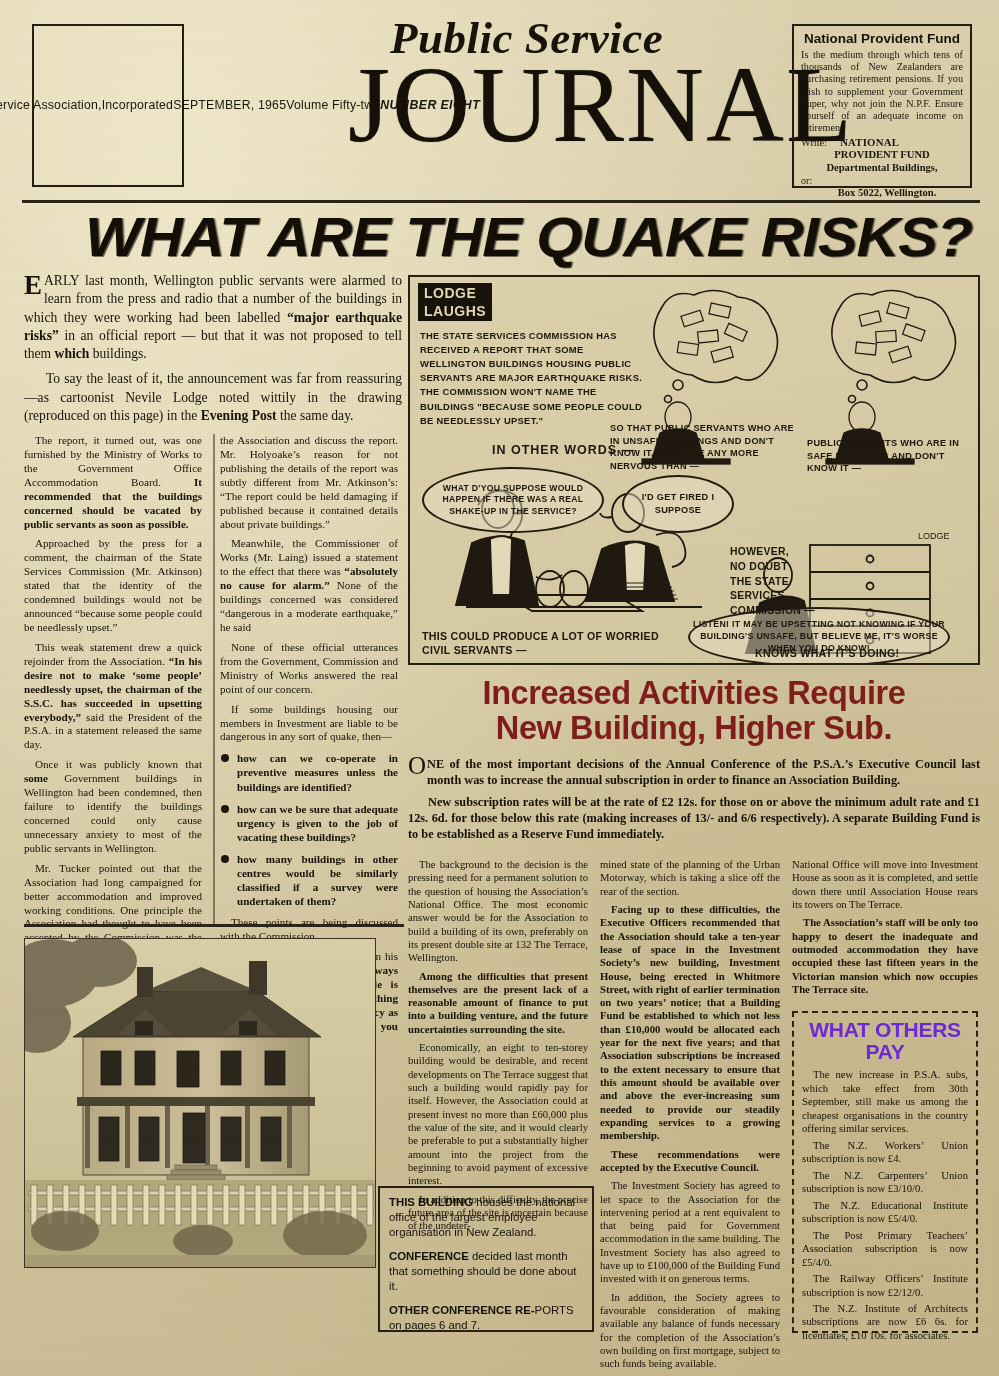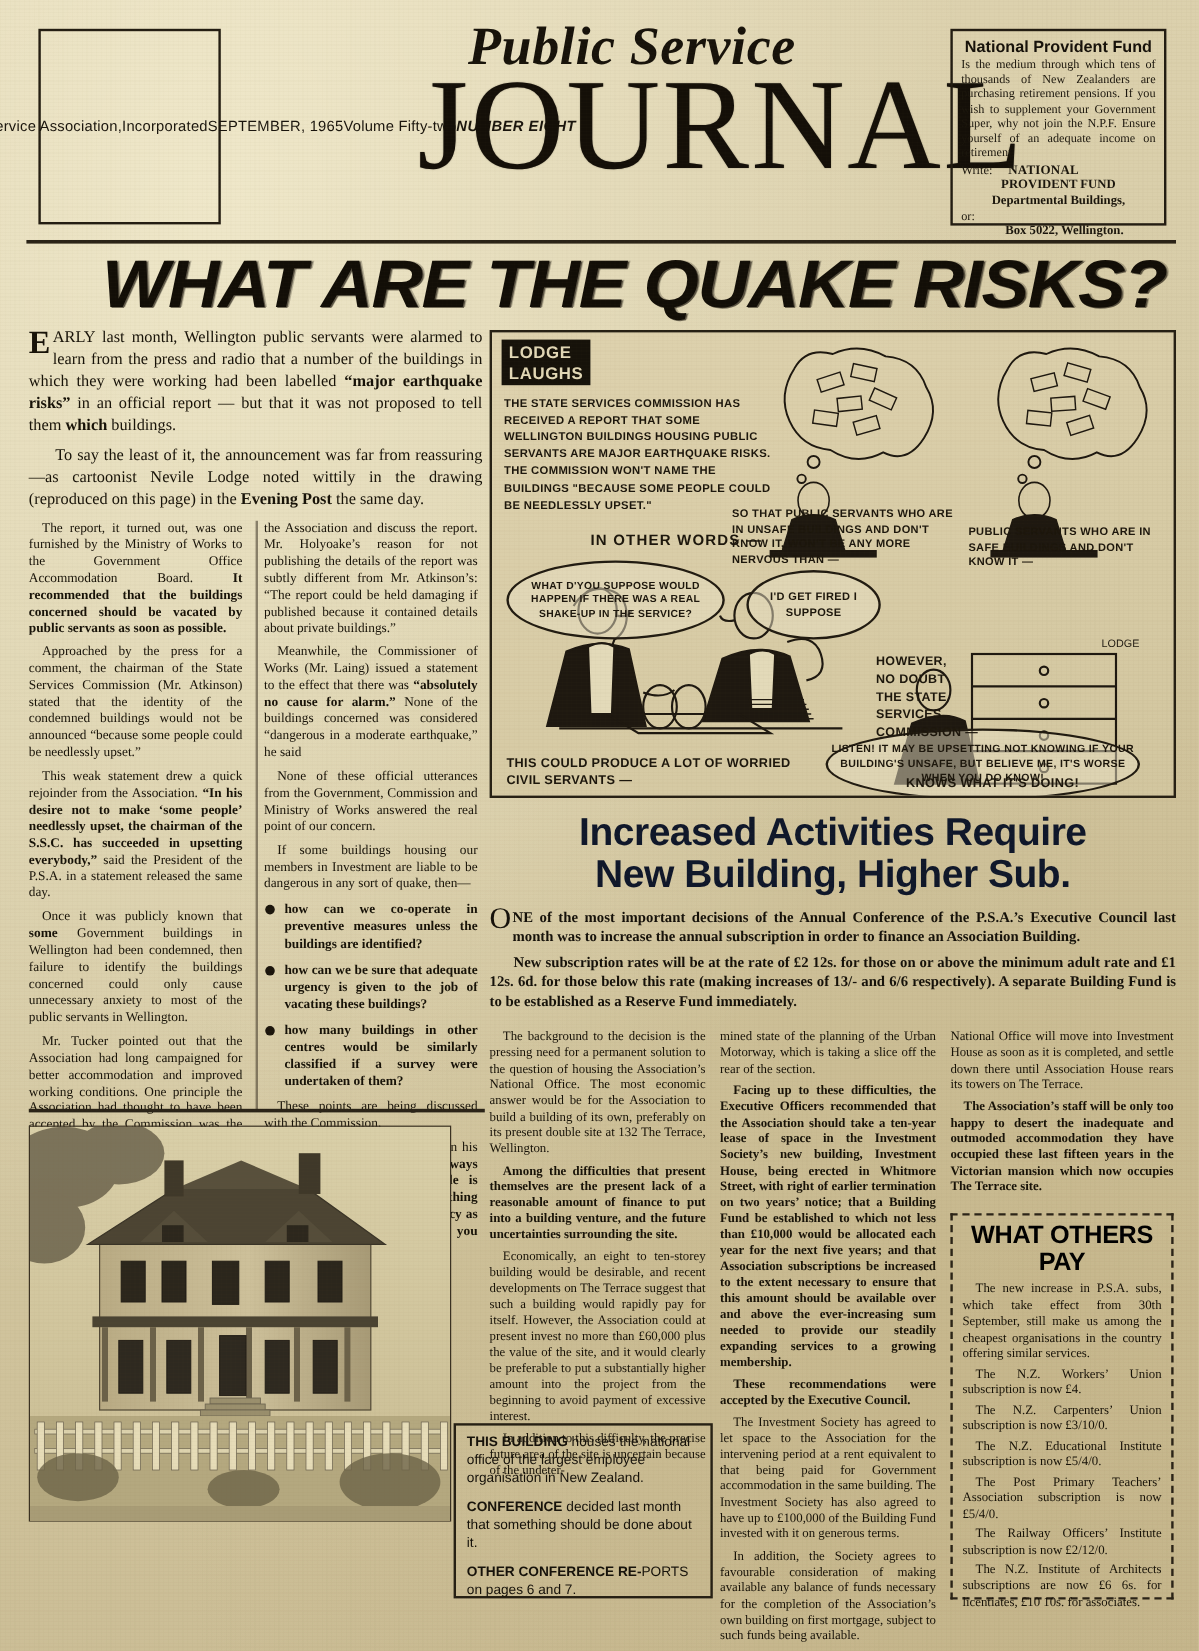--- a/index.html
+++ b/index.html
@@ -146,21 +146,21 @@
   .c-pub{position:absolute;left:397px;top:160px;width:170px;font-size:9.2px;line-height:1.36;}
   .c-however{position:absolute;left:320px;top:268px;font-size:10.4px;line-height:1.42;}
   .c-bottomleft{position:absolute;left:12px;top:352px;width:250px;font-size:10.6px;line-height:1.35;}
   .c-knows{position:absolute;left:345px;top:370px;font-size:10.6px;}
   .figures{position:absolute;inset:0;pointer-events:none;}
 
   
   .head2{
     position:absolute;left:408px;top:676px;width:572px;
     font-family:"Liberation Sans",sans-serif;font-weight:700;
-    font-size:32.5px;line-height:1.09;letter-spacing:-.4px;text-align:center;color:#0f172a;
+    font-size:32.5px;line-height:1.09;letter-spacing:-.4px;text-align:center;color:#7f1d1d;
   }
   .intro2{
     position:absolute;left:408px;top:756px;width:572px;
     font-size:12.3px;line-height:1.33;text-align:justify;font-weight:700;color:#15110a;
   }
   .intro2 p{margin:0 0 5px;}
   .intro2 .dropcapO{
     float:left;font-size:25px;line-height:17px;font-weight:400;padding:1px 1px 0 0;
   }
   .intro2 p.p2{text-indent:20px;}
@@ -174,21 +174,21 @@
   .bcol p.bold{font-weight:700;}
   .bcol p.flush{text-indent:0;}
 
   
   .wop{
     position:absolute;left:792px;top:1011px;width:186px;height:322px;
     border:2px dashed #2a2317;box-sizing:border-box;padding:6px 8px 4px;
   }
   .wop h2{
     margin:0 0 6px;font-family:"Liberation Sans",sans-serif;font-weight:700;
-    font-size:21px;line-height:1.03;text-align:center;letter-spacing:-.3px;color:#000000;
+    font-size:21px;line-height:1.03;text-align:center;letter-spacing:-.3px;color:#6d28d9;
   }
   .wop p{margin:0 0 3px;font-size:10.7px;line-height:1.26;text-align:justify;text-indent:11px;color:#171208;}
 
   
   .photo{
     position:absolute;left:24px;top:938px;width:352px;height:330px;
     border:1px solid #3a3122;box-sizing:border-box;overflow:hidden;
     background:linear-gradient(175deg,#cfc49c 0%,#c4b893 45%,#bdb088 100%);
   }
   .photo svg{display:block;}

